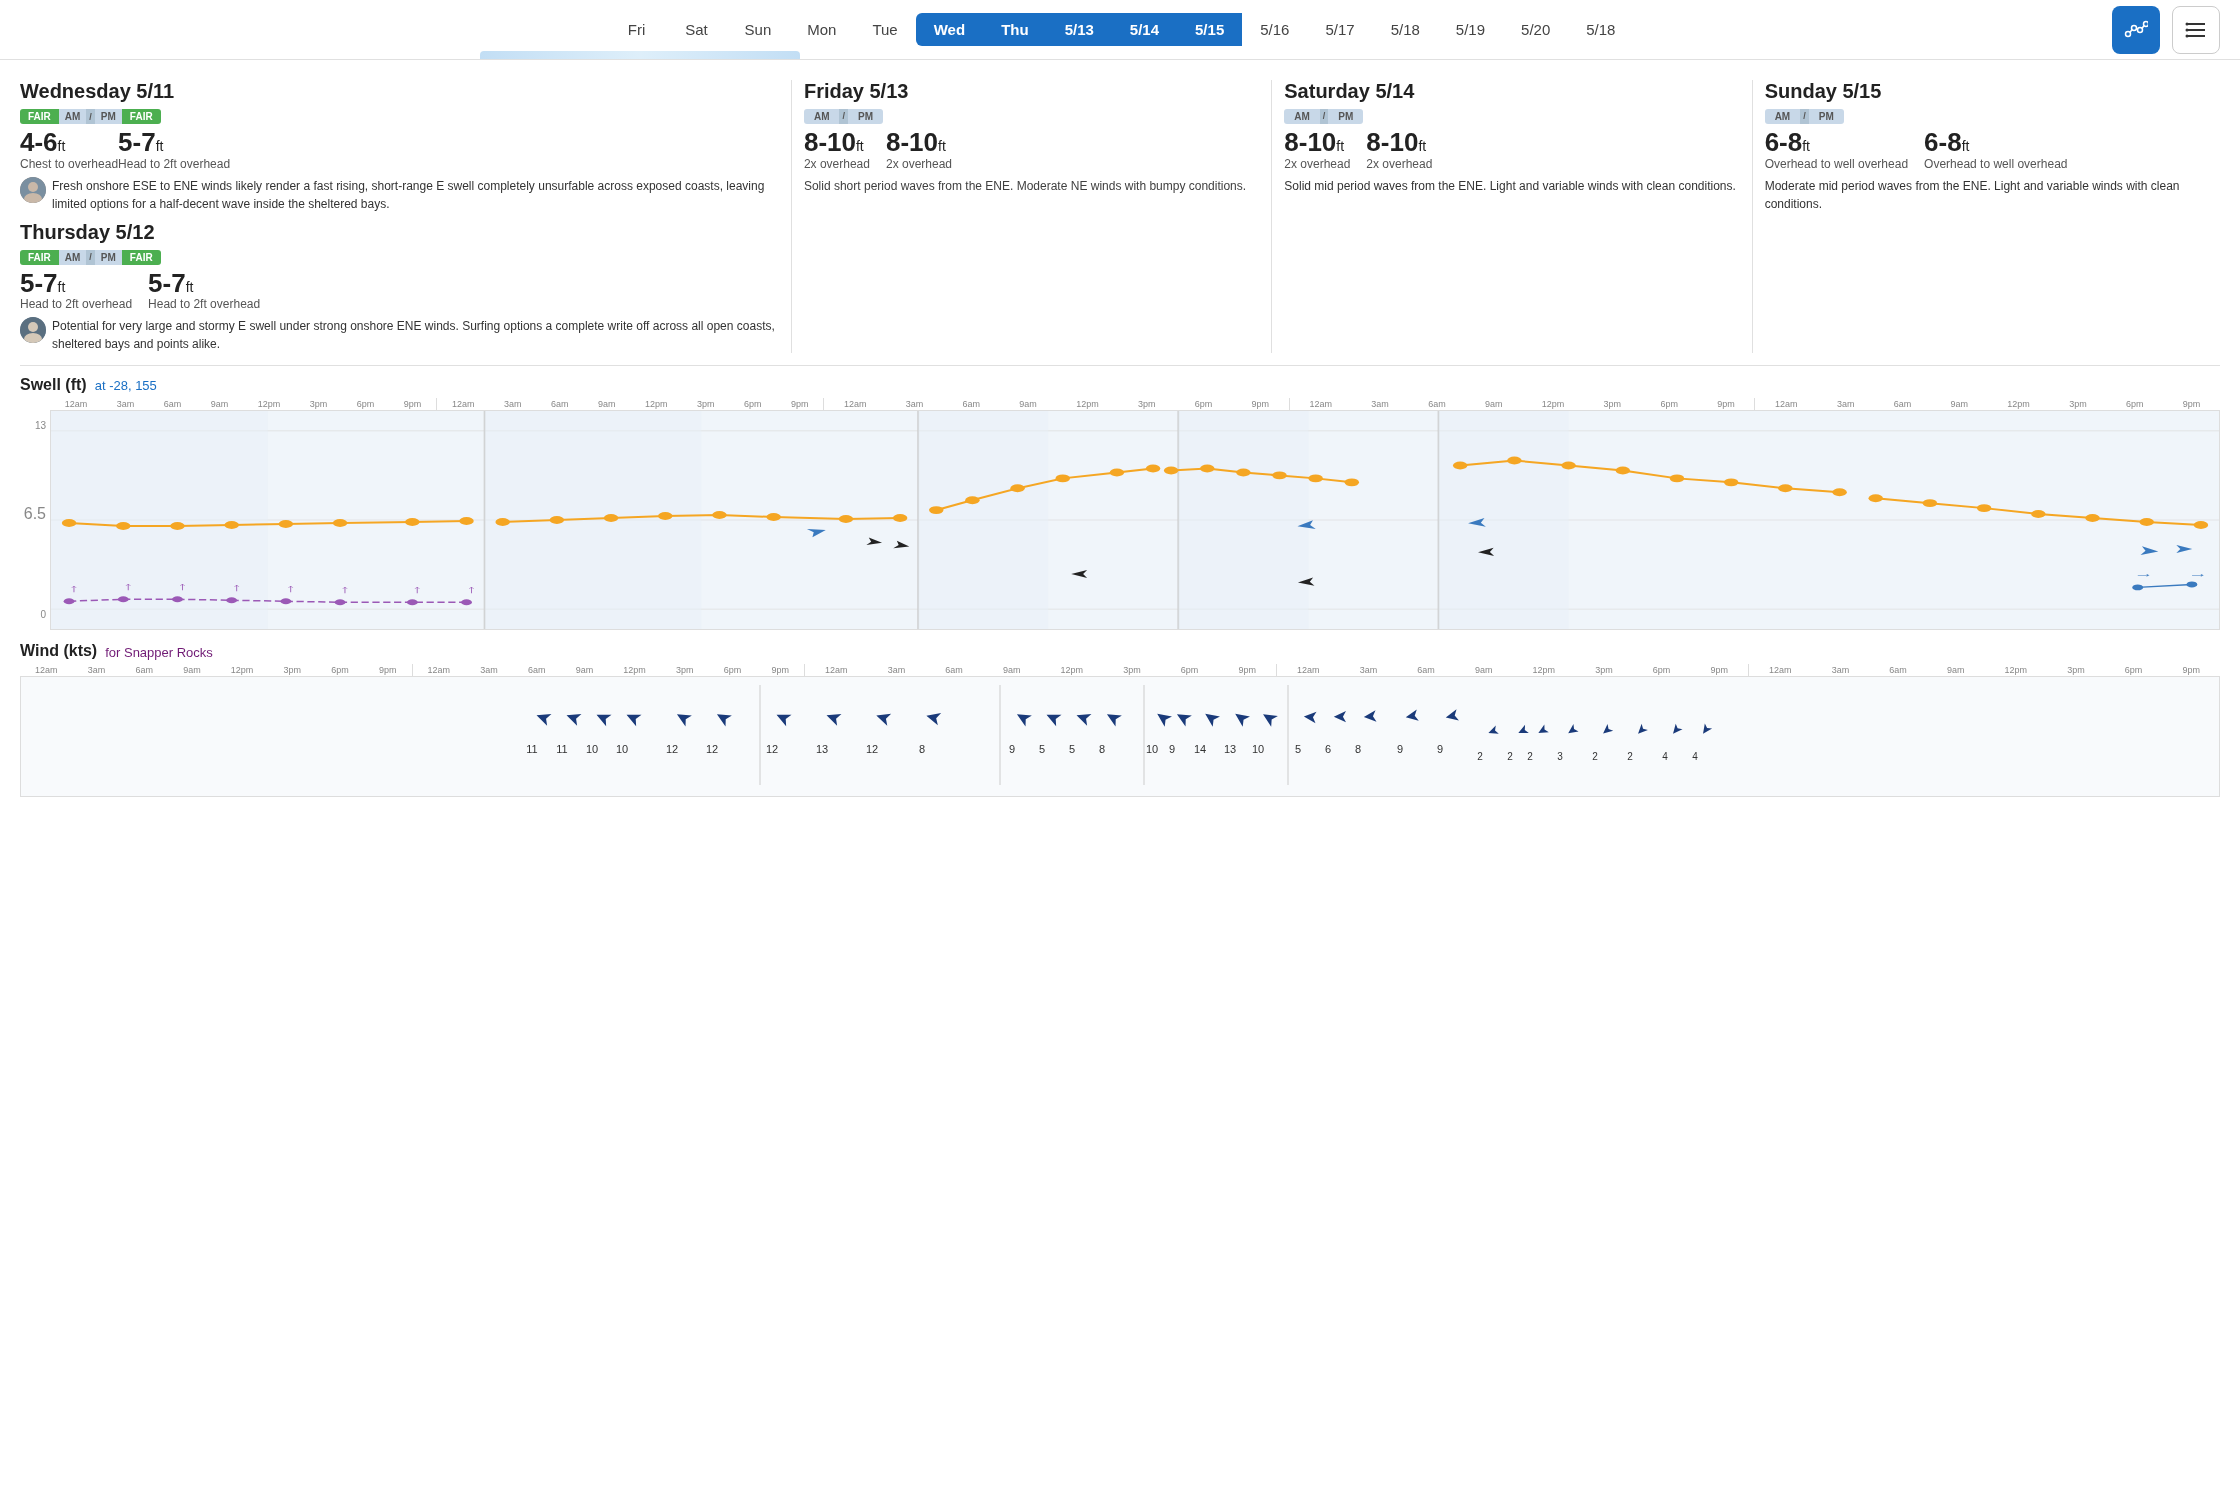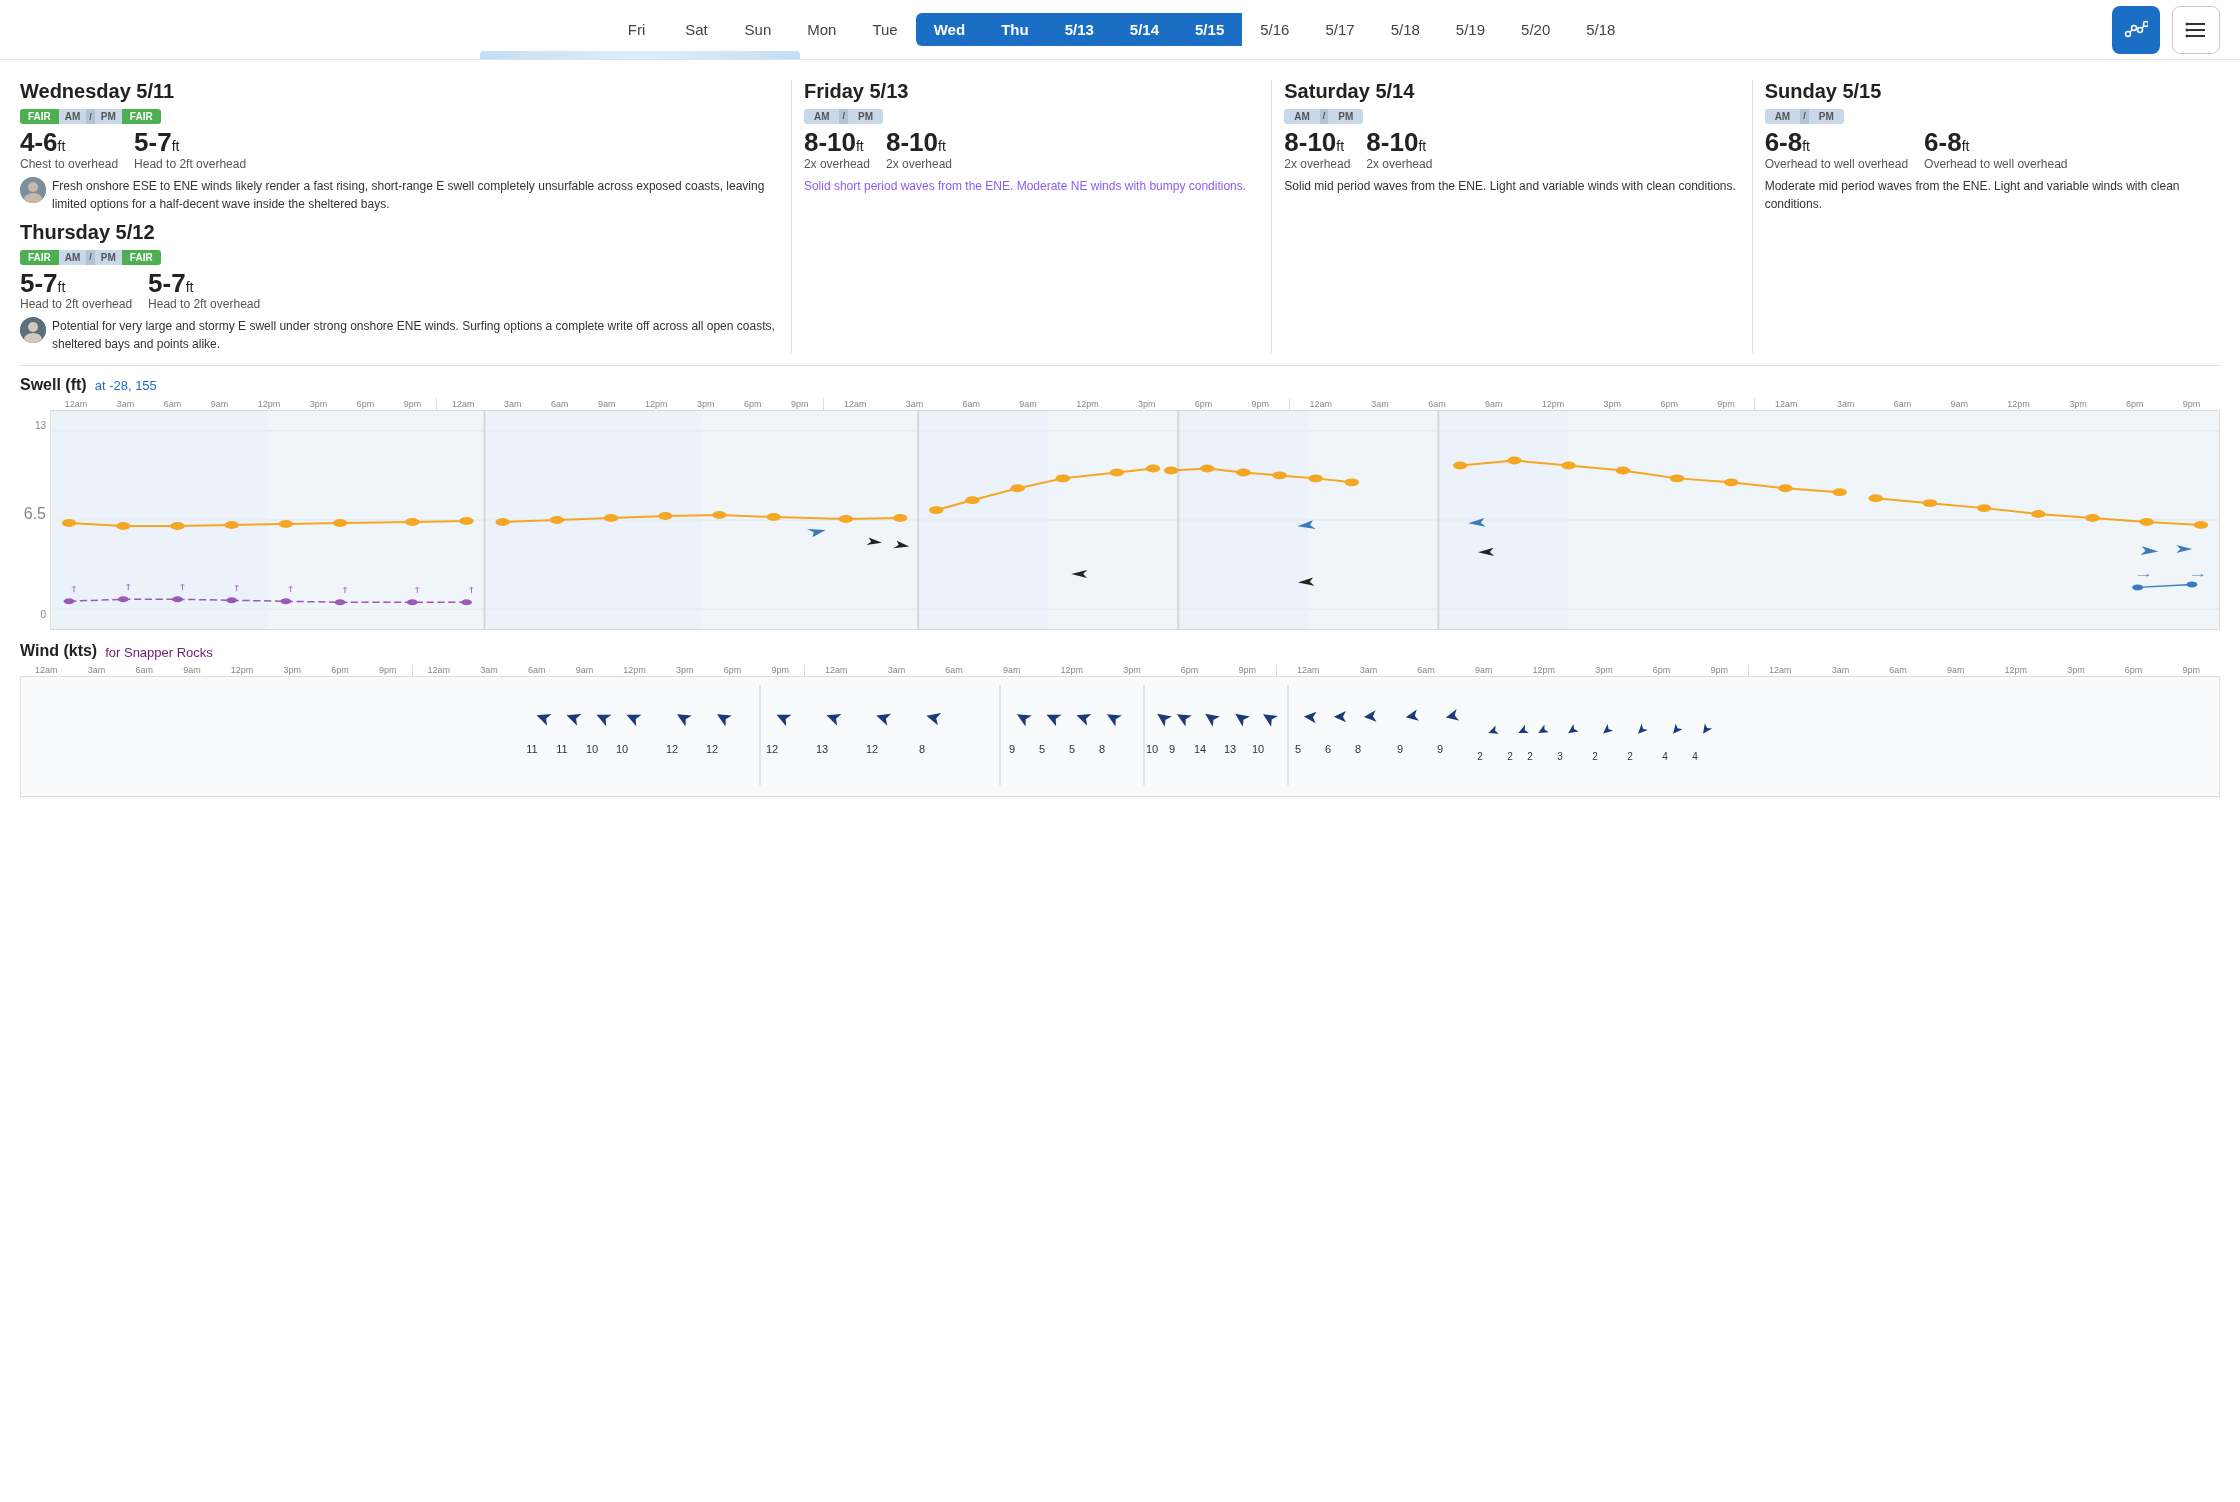--- a/index.html
+++ b/index.html
@@ -93,21 +93,21 @@
         <div style="display:flex; gap:0; margin-bottom:6px;">
 
           <div style="flex:1;">
             <div style="display:flex; font-size:10px; font-weight:700; margin-bottom:4px;">
               <span style="background:#4caf50; color:#fff; padding:2px 8px; border-radius:3px 0 0 3px;">FAIR</span>
               <span style="background:#c8d8e8; color:#555; padding:2px 6px;">AM</span>
               <span style="background:#b0c4d4; color:#555; padding:2px 3px; font-size:9px; display:flex; align-items:center;">/</span>
               <span style="background:#c8d8e8; color:#555; padding:2px 6px;">PM</span>
               <span style="background:#4caf50; color:#fff; padding:2px 8px; border-radius:0 3px 3px 0;">FAIR</span>
             </div>
-            <div style="display:flex; gap:16px;">
+            <div style="display:flex; ">
               <div>
                 <div style="font-size:26px; font-weight:800; line-height:1.1;">4-6<span style="font-size:14px; font-weight:400;">ft</span></div>
                 <div style="font-size:12px; color:#555;">Chest to overhead</div>
               </div>
               <div>
                 <div style="font-size:26px; font-weight:800; line-height:1.1;">5-7<span style="font-size:14px; font-weight:400;">ft</span></div>
                 <div style="font-size:12px; color:#555;">Head to 2ft overhead</div>
               </div>
             </div>
           </div>
@@ -166,21 +166,21 @@
       <div style="display:flex; gap:16px; margin-bottom:6px;">
         <div>
           <div style="font-size:26px; font-weight:800; line-height:1.1;">8-10<span style="font-size:14px; font-weight:400;">ft</span></div>
           <div style="font-size:12px; color:#555;">2x overhead</div>
         </div>
         <div>
           <div style="font-size:26px; font-weight:800; line-height:1.1;">8-10<span style="font-size:14px; font-weight:400;">ft</span></div>
           <div style="font-size:12px; color:#555;">2x overhead</div>
         </div>
       </div>
-      <div style="font-size:12px; color:#8b5cf6; line-height:1.5;">Solid short period waves from the ENE. Moderate NE winds with bumpy conditions.</div>
+      <div style="font-size:12px; color:#404040; line-height:1.5;">Solid short period waves from the ENE. Moderate NE winds with bumpy conditions.</div>
     </div>
 
     <div style="flex:1.2; border-right:1px solid #e0e0e0; padding:0 12px;">
       <div class="day-title">Saturday 5/14</div>
       <div style="display:flex; font-size:10px; font-weight:700; margin-bottom:4px;">
         <span style="background:#c8d8e8; color:#555; padding:2px 10px; border-radius:3px 0 0 3px;">AM</span>
         <span style="background:#b0c4d4; color:#555; padding:2px 3px; font-size:9px;">/</span>
         <span style="background:#c8d8e8; color:#555; padding:2px 10px; border-radius:0 3px 3px 0;">PM</span>
       </div>
       <div style="display:flex; gap:16px; margin-bottom:6px;">

